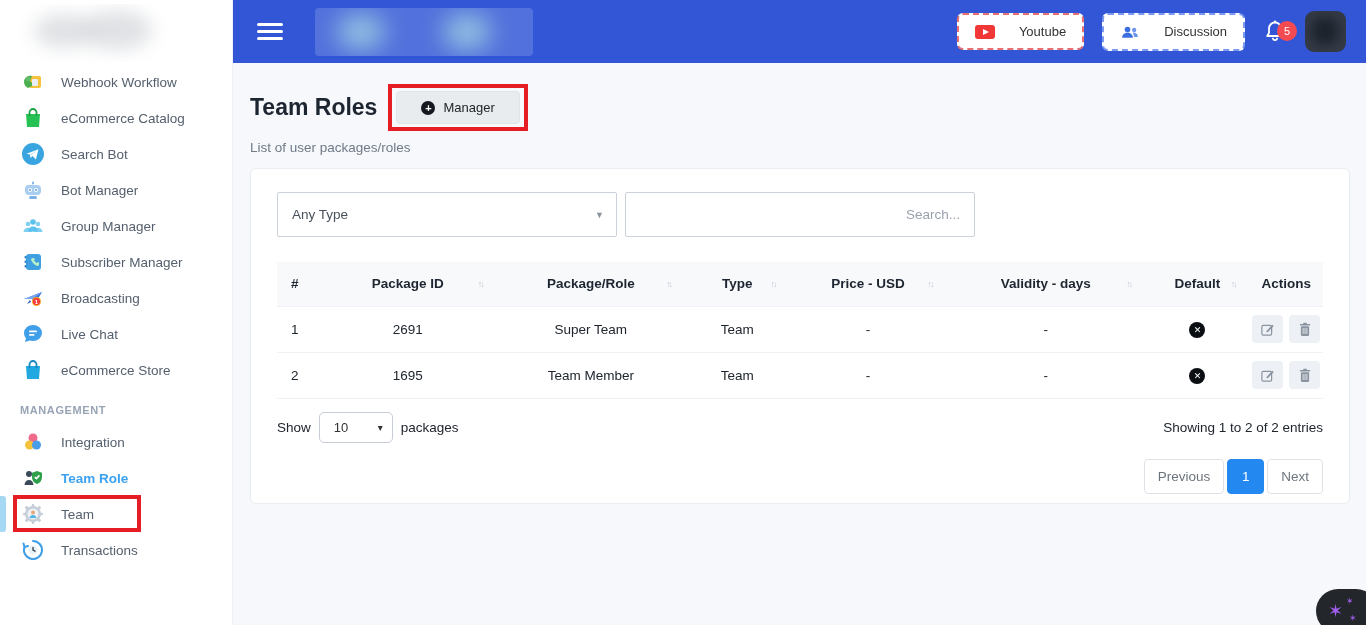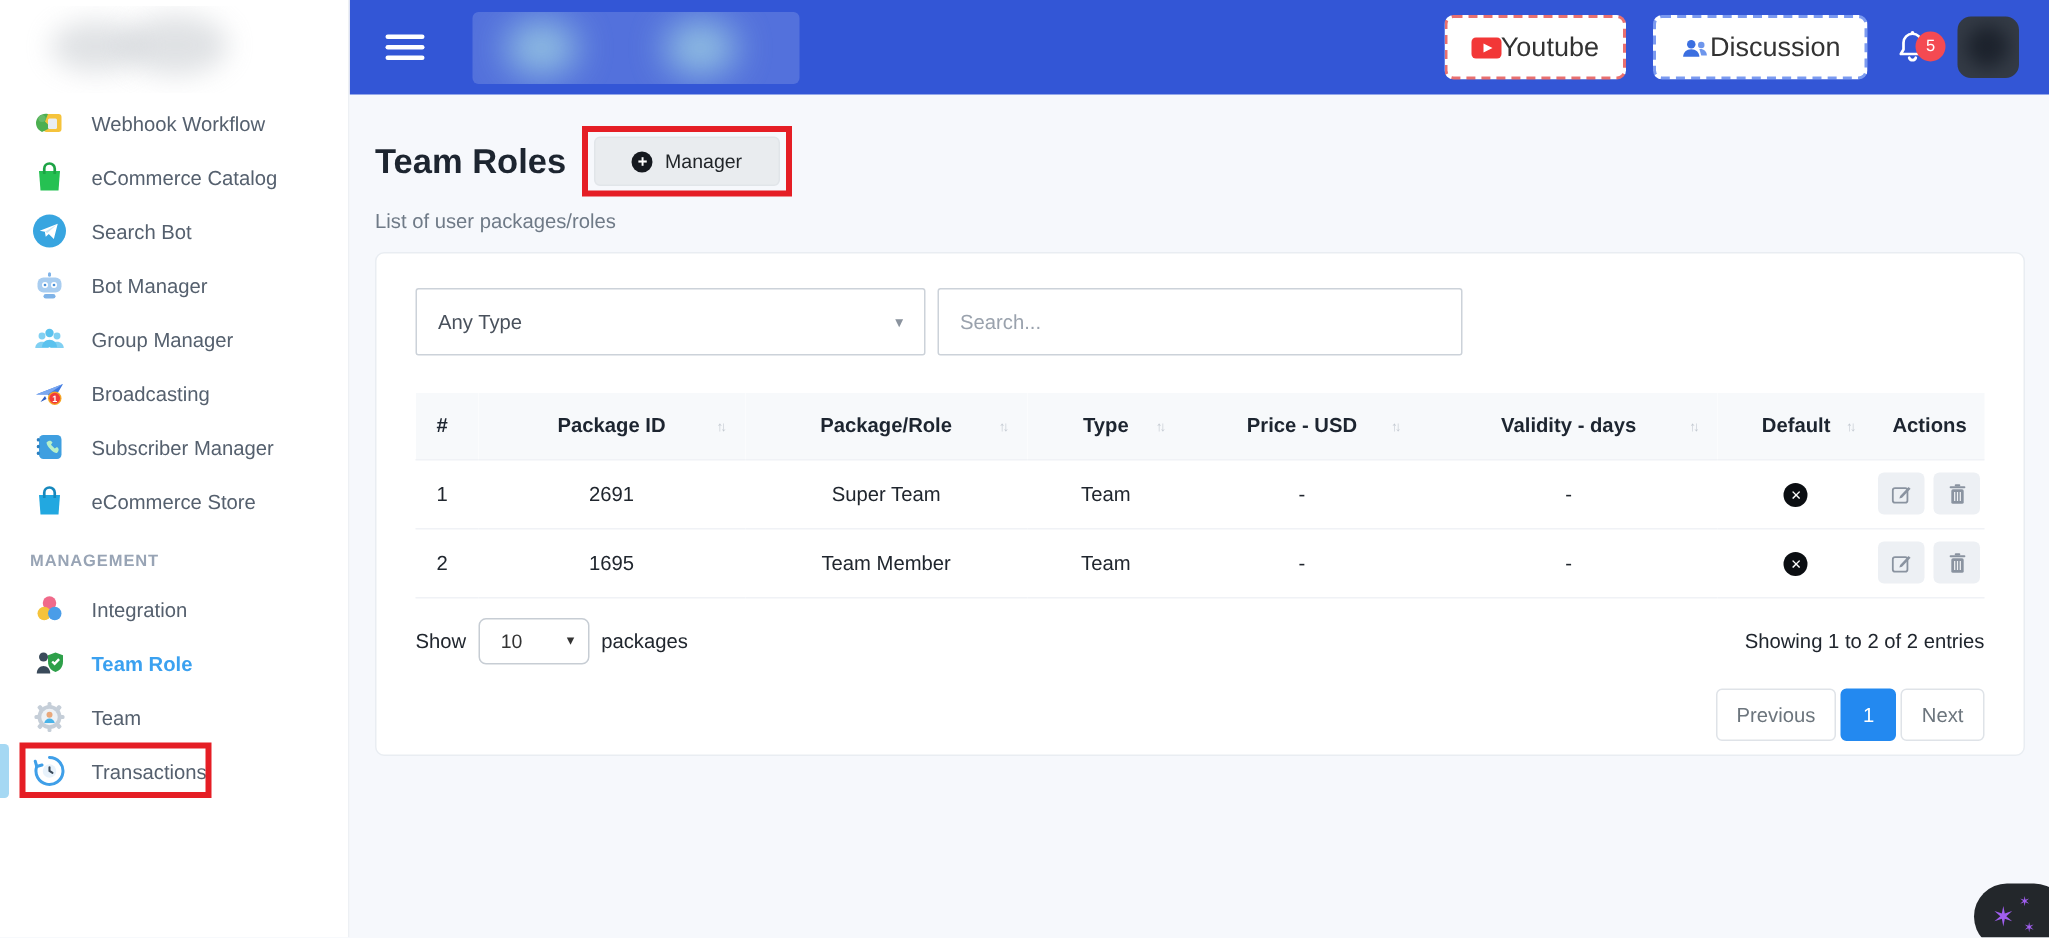--- a/index.html
+++ b/index.html
@@ -25,21 +25,21 @@
 
   
   .header { position:absolute; left:233px; top:0; right:0; height:63px; background:#3356d6; z-index:4; display:flex; align-items:center; }
   .hamburger { margin-left:24px; width:26px; cursor:pointer; }
   .hamburger span { display:block; height:3px; background:#fff; border-radius:2px; margin:4px 0; }
   .hdr-blur { position:relative; margin-left:32px; width:218px; height:48px; border-radius:4px; background:rgba(255,255,255,.16); overflow:hidden; }
   .hdr-blob { position:absolute; background:#a9dde4; opacity:.75; filter:blur(12px); border-radius:50%; }
   .hb1 { left:22px; top:6px; width:48px; height:36px; }
   .hb2 { left:128px; top:6px; width:48px; height:36px; }
   .hdr-right { margin-left:auto; display:flex; align-items:center; gap:18px; padding-right:20px; }
-  .hdr-btn { display:flex; align-items:center; gap:0; background:#fff; border-radius:6px; padding:9px 16px; font-size:18px; color:#333; cursor:pointer; }
+  .hdr-btn { display:flex; align-items:center; gap:24px; background:#fff; border-radius:6px; padding:9px 16px; font-size:13px; color:#333; cursor:pointer; }
   .btn-youtube { border:2px dashed #e87070; }
   .btn-discussion { border:2px dashed #7b9af0; }
   .yt-ico { width:20px; height:14px; background:#f23737; border-radius:3px; position:relative; }
   .yt-ico::after { content:""; position:absolute; left:8px; top:4px; border-left:6px solid #fff; border-top:3.5px solid transparent; border-bottom:3.5px solid transparent; }
   .bell-wrap { position:relative; cursor:pointer; }
   .bell-badge { position:absolute; right:-10px; top:2px; min-width:20px; height:20px; border-radius:50%; background:#f44a52; color:#fff; font-size:11px; display:flex; align-items:center; justify-content:center; }
   .avatar { width:41px; height:41px; border-radius:9px; background:#343b46; overflow:hidden; position:relative; cursor:pointer; }
   .avatar::after { content:""; position:absolute; left:6px; top:6px; width:28px; height:28px; background:#1c222c; filter:blur(6px); border-radius:50%; }
 
   
@@ -48,21 +48,21 @@
   .page-title { font-size:23px; font-weight:bold; color:#1d2530; line-height:1.3; }
   .annot-create { margin-left:11px; border:4px solid #e51e25; padding:3px 4px; }
   .create-btn { display:flex; align-items:center; gap:8px; background:#e9ecef; border:1px solid #e1e5e9; border-radius:4px; padding:8px 24px; font-size:13px; color:#212529; cursor:pointer; }
   .plus-ico { width:14px; height:14px; border-radius:50%; background:#15191f; color:#fff; font-size:11px; line-height:14px; text-align:center; font-weight:bold; }
   .subtitle { margin-top:9px; font-size:13.5px; color:#6f7a87; }
 
   .card { margin-top:13px; background:#fff; border:1px solid #e9edf2; border-radius:6px; padding:23px 26px 20px 26px; height:336px; }
   .filters { display:flex; gap:8px; }
   .select-box { position:relative; width:340px; height:45px; border:1px solid #ccd2d9; border-radius:2px; background:#fff; display:flex; align-items:center; padding:0 14px; font-size:13.5px; color:#49515c; cursor:pointer; }
   .select-caret { position:absolute; right:12px; top:50%; transform:translateY(-50%); font-size:9px; color:#8b939e; }
-  .search-input { width:350px; height:45px; border:1px solid #ccd2d9; border-radius:2px; padding:0 14px; font-size:13.5px; color:#49515c; font-family:inherit; }
+  .search-input { width:350px; height:45px; border:1px solid #ccd2d9; border-radius:2px; padding:0 14px; font-size:13.5px; color:#49515c; font-family:inherit;text-align:right; }
   .search-input::placeholder { color:#9aa2ad; }
 
   table { width:100%; border-collapse:collapse; margin-top:25px; }
   thead th { background:#f7f9fb; height:44px; font-size:13.5px; color:#1d2530; font-weight:bold; position:relative; text-align:center; cursor:pointer; }
   th.col-num { text-align:left; padding-left:14px; width:4%; cursor:default; }
   th.c1{width:17%} th.c2{width:18%} th.c3{width:10%} th.c4{width:15%} th.c5{width:19%} th.c6{width:10%} th.c7{width:7%; cursor:default;}
   .sort { position:absolute; right:14px; top:50%; transform:translateY(-50%); font-size:9px; color:#c3c9d1; letter-spacing:-2px; }
   tbody td { height:46px; font-size:13.5px; color:#20262e; text-align:center; border-top:1px solid #f0f2f6; border-bottom:1px solid #f0f2f6; background:#fff; }
   td.cell-num { text-align:left; padding-left:14px; }
   .x-circle { display:inline-block; width:16px; height:16px; border-radius:50%; background:#0b0e12; color:#fff; font-size:9px; line-height:16px; font-weight:bold; }
@@ -152,41 +152,51 @@
               <path d="M2.5 18c0-2.5 2-4.2 4.5-4.2S11.5 15.5 11.5 18z" fill="#81d0f2"></path>
               <path d="M12.5 18c0-2.5 2-4.2 4.5-4.2s4.5 1.7 4.5 4.2z" fill="#81d0f2"></path>
               <path d="M7 17.5c0-3 2.2-5 5-5s5 2 5 5z" fill="#5bc2ee"></path>
             </svg>
         </span>
         <span class="label">Group Manager</span>
       </div>
       <div class="menu-item">
         <span class="mi-icon">
           <svg viewBox="0 0 24 24">
+              <rect x="5" y="4" width="15" height="16" rx="3" fill="#3f9fe0"></rect>
+              <rect x="3.5" y="6" width="2" height="2.4" rx="1" fill="#2b7fc0"></rect>
+              <rect x="3.5" y="10.5" width="2" height="2.4" rx="1" fill="#2b7fc0"></rect>
+              <rect x="3.5" y="15" width="2" height="2.4" rx="1" fill="#2b7fc0"></rect>
+              <path d="M10 9c1.5-1.5 3-1.5 4 0l-1 1.5 2.5 2.5 1.5-1c1.5 1 1.5 2.5 0 4-2 .5-7-4.5-7-7z" fill="#b8f0c8"></path>
+            </svg>
+        </span>
+        <span class="label">Subscriber Manager</span>
+      </div>
+      <div class="menu-item">
+        <span class="mi-icon">
+          <svg viewBox="0 0 24 24">
               <path d="M3 13l18-7-7 12-3-5z" fill="#3f78e0"></path>
               <path d="M3 13l18-7-10 7z" fill="#7aa8f0"></path>
               <path d="M6 18l3-4 1 2z" fill="#2b5cc0"></path>
               <circle cx="15.5" cy="15.5" r="4.5" fill="#f5a623"></circle>
               <circle cx="15.5" cy="15.5" r="3.6" fill="#f23b3b"></circle>
               <text x="15.5" y="18" font-size="6" fill="#fff" text-anchor="middle" font-weight="bold">1</text>
             </svg>
         </span>
         <span class="label">Broadcasting</span>
       </div>
       <div class="menu-item">
         <span class="mi-icon">
           <svg viewBox="0 0 24 24">
-              <rect x="5" y="4" width="15" height="16" rx="3" fill="#3f9fe0"></rect>
-              <rect x="3.5" y="6" width="2" height="2.4" rx="1" fill="#2b7fc0"></rect>
-              <rect x="3.5" y="10.5" width="2" height="2.4" rx="1" fill="#2b7fc0"></rect>
-              <rect x="3.5" y="15" width="2" height="2.4" rx="1" fill="#2b7fc0"></rect>
-              <path d="M10 9c1.5-1.5 3-1.5 4 0l-1 1.5 2.5 2.5 1.5-1c1.5 1 1.5 2.5 0 4-2 .5-7-4.5-7-7z" fill="#b8f0c8"></path>
-            </svg>
-        </span>
-        <span class="label">Subscriber Manager</span>
+              <path d="M12 3a9 8 0 0 1 9 8 9 8 0 0 1-9 8c-1.2 0-2.3-.2-3.3-.5L4 20l1-3.5A8 8 0 0 1 3 11a9 8 0 0 1 9-8z" fill="#3f9fe8"></path>
+              <rect x="8" y="8.5" width="8" height="1.8" rx=".9" fill="#fff"></rect>
+              <rect x="8" y="12" width="5.5" height="1.8" rx=".9" fill="#fff"></rect>
+            </svg>
+        </span>
+        <span class="label">Live Chat</span>
       </div>
       <div class="menu-item">
         <span class="mi-icon">
           <svg viewBox="0 0 24 24">
               <path d="M5 8h14l-1 13H6L5 8z" fill="#22a8e0"></path>
               <path d="M8.5 10V6.5a3.5 3.5 0 0 1 7 0V10" fill="none" stroke="#1688bd" stroke-width="1.8"></path>
             </svg>
         </span>
         <span class="label">eCommerce Store</span>
       </div>

